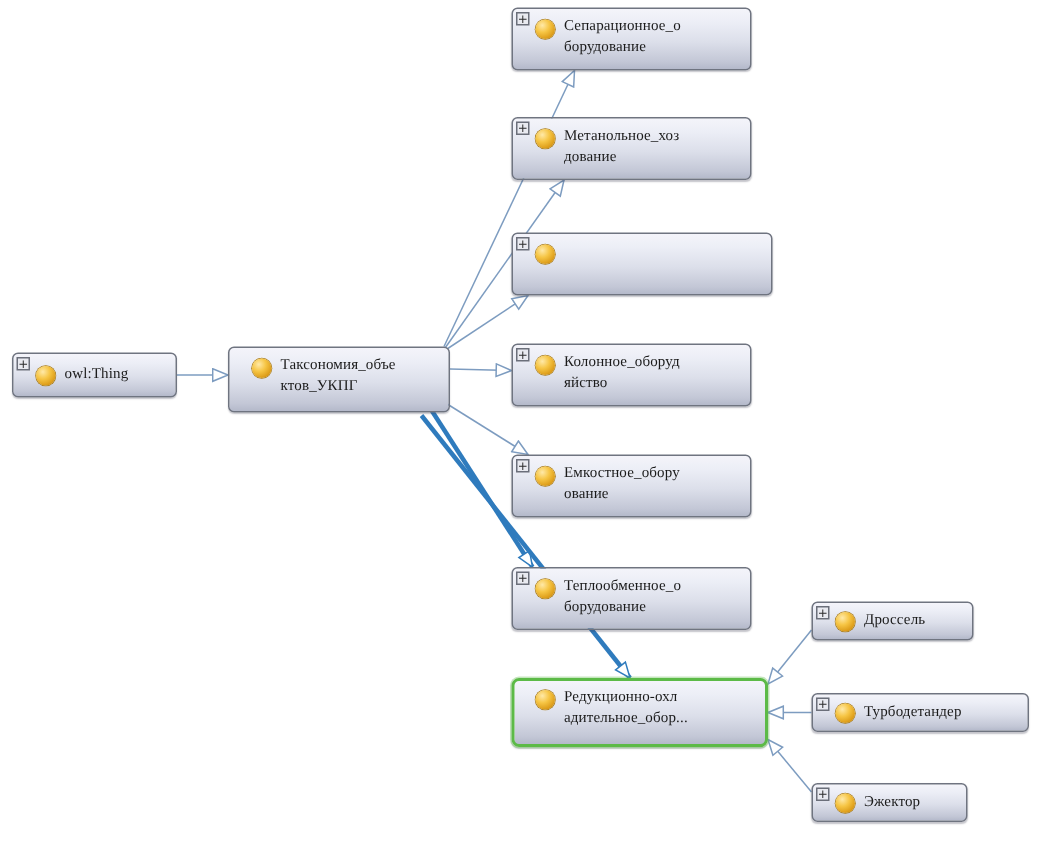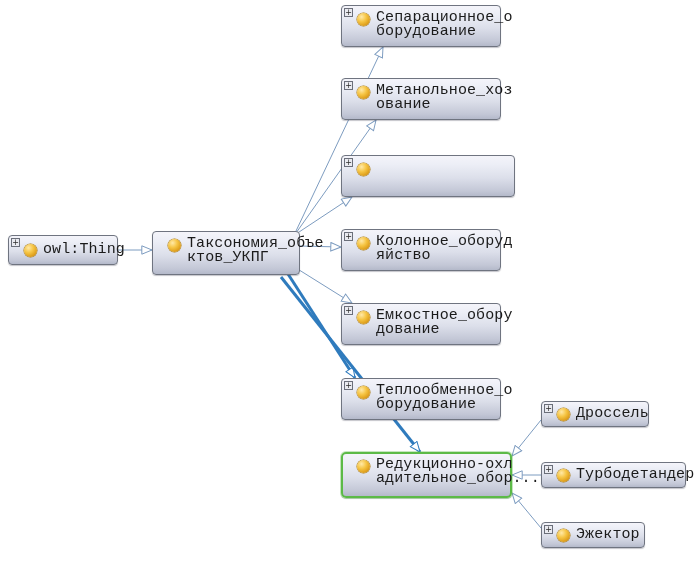--- a/index.html
+++ b/index.html
@@ -52,26 +52,26 @@
     width:13px;height:13px;
     border-radius:50%;
     margin:2px 6px 0 9px;
     background:radial-gradient(circle at 35% 30%,#ffe9a8 0%,#f6c544 38%,#dd9d1a 72%,#b87c10 100%);
     box-shadow:0 0 0 0.5px #a97a13;
   }
   .one-line .bullet{margin-top:0;}
 
   .label{
     flex:1 1 auto;
-    font-size:15px;
+    font-size:10px;
     line-height:14px;
     color:#1b1b1b;
     letter-spacing:0.1px;
     white-space:pre-line;
-    font-family:Liberation Mono, monospace;
+    font-family:Liberation Serif, serif;
   }
   .one-line .label{white-space:nowrap;}
 </style>
 </head>
 <body>
 
 <div id="canvas">
   <svg id="edges" viewBox="0 0 695 561" xmlns="http://www.w3.org/2000/svg">
       <defs>
         <marker id="ah" viewBox="0 0 12 10" refX="11" refY="5" markerWidth="12" markerHeight="10" orient="auto-start-reverse" markerUnits="userSpaceOnUse">
@@ -106,37 +106,37 @@
     <div class="node" style="left: 341px; top: 5px; width: 160px; height: 42px;">
       <div class="expander">+</div>
       <div class="bullet"></div>
       <div class="label">Сепарационное_о
 борудование</div>
     </div>
     <div class="node" style="left: 341px; top: 78px; width: 160px; height: 42px;">
       <div class="expander">+</div>
       <div class="bullet"></div>
       <div class="label">Метанольное_хоз
-ование</div>
+дование</div>
     </div>
     <div class="node" style="left: 341px; top: 155px; width: 174px; height: 42px;">
       <div class="expander">+</div>
       <div class="bullet"></div>
     </div>
     <div class="node" style="left: 341px; top: 229px; width: 160px; height: 42px;">
       <div class="expander">+</div>
       <div class="bullet"></div>
       <div class="label">Колонное_оборуд
 яйство</div>
     </div>
     <div class="node" style="left: 341px; top: 303px; width: 160px; height: 42px;">
       <div class="expander">+</div>
       <div class="bullet"></div>
       <div class="label">Емкостное_обору
-дование</div>
+ование</div>
     </div>
     <div class="node" style="left: 341px; top: 378px; width: 160px; height: 42px;">
       <div class="expander">+</div>
       <div class="bullet"></div>
       <div class="label">Теплообменное_о
 борудование</div>
     </div>
     <div class="node selected" style="left: 341px; top: 452px; width: 171px; height: 46px;">
       <div class="bullet"></div>
       <div class="label">Редукционно-охл

